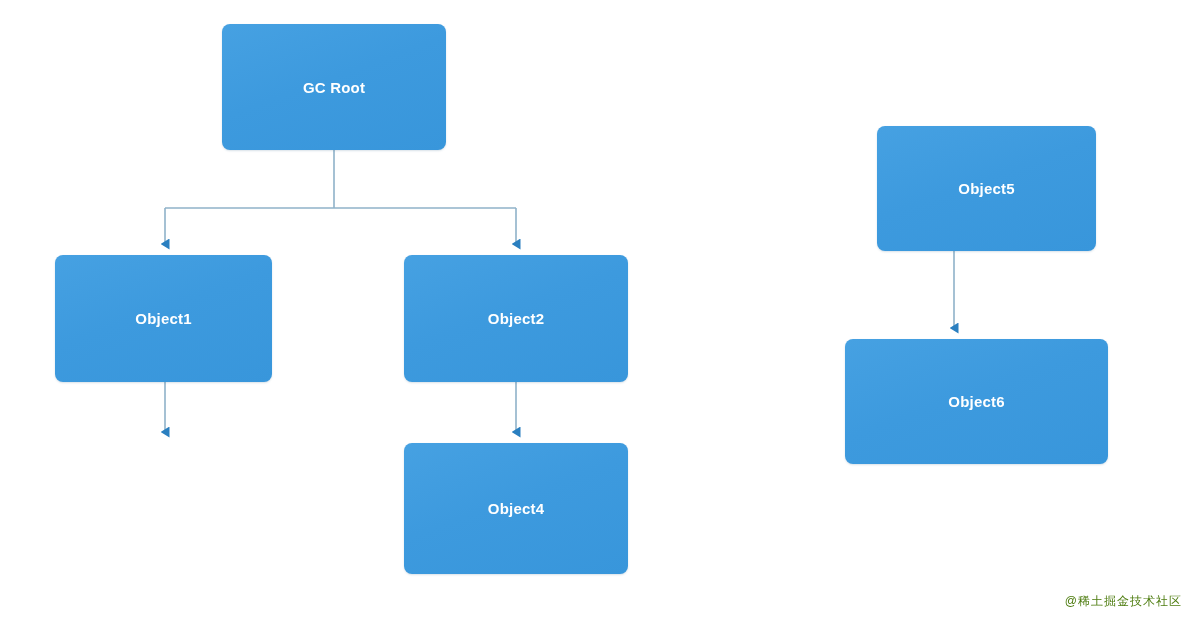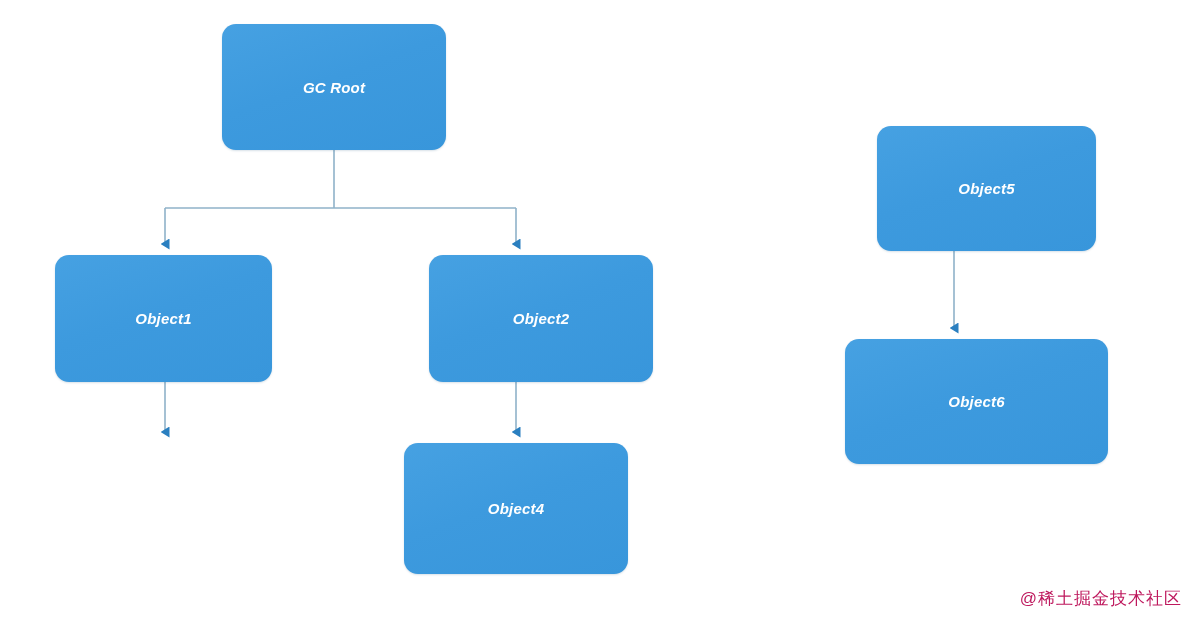--- a/index.html
+++ b/index.html
@@ -21,45 +21,44 @@
     position: absolute;
     left: 0;
     top: 0;
     width: 1200px;
     height: 624px;
     pointer-events: none;
   }
   .node {
     position: absolute;
     box-sizing: border-box;
-    border-radius: 14px;
+    border-radius: 8px;
     background: #3d9ade;
     background-image: linear-gradient(160deg, #46a1e2 0%, #3d9ade 45%, #3896db 100%);
     box-shadow: 0 1px 2px rgba(40, 90, 130, 0.18);
     display: flex;
     align-items: center;
     justify-content: center;
-    font-style: italic;
   }
   .node-label {
     color: #ffffff;
     font-size: 15px;
     font-weight: 600;
     letter-spacing: 0.2px;
     line-height: 1;
     text-align: center;
     white-space: nowrap;
     user-select: none;
   }
   #watermark {
     position: absolute;
     right: 18px;
     bottom: 14px;
-    color: #be185d;
-    font-size: 17px;
+    color: #4d7c0f;
+    font-size: 12px;
     letter-spacing: 1px;
     white-space: nowrap;
     user-select: none;
   }
 </style>
 </head>
 <body>
 
 <div id="canvas">
 
@@ -91,21 +90,21 @@
   </svg>
 
   <div class="node" style="left:222px; top:24px; width:224px; height:126px;">
     <span class="node-label">GC Root</span>
   </div>
 
   <div class="node" style="left:55px; top:255px; width:217px; height:127px;">
     <span class="node-label">Object1</span>
   </div>
 
-  <div class="node" style="left:404px; top:255px; width:224px; height:127px;margin-left:25px;">
+  <div class="node" style="left:404px; top:255px; width:224px; height:127px;">
     <span class="node-label">Object2</span>
   </div>
 
 
   <div class="node" style="left:404px; top:443px; width:224px; height:131px;">
     <span class="node-label">Object4</span>
   </div>
 
   <div class="node" style="left:845px; top:126px; width:219px; height:125px;margin-left:32px;">
     <span class="node-label">Object5</span>

